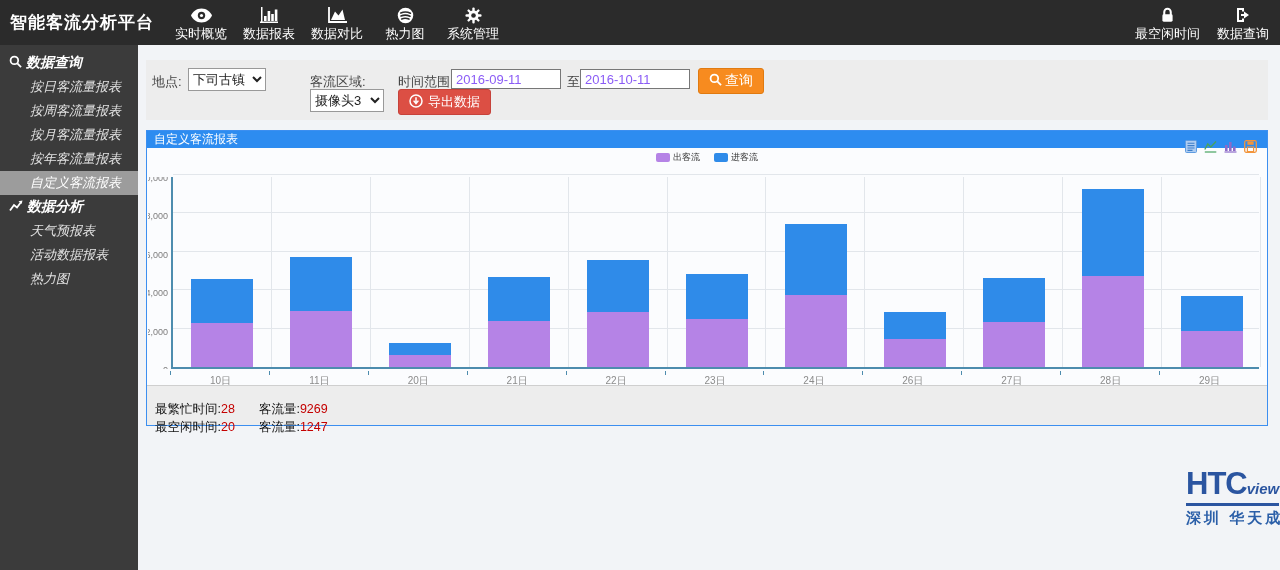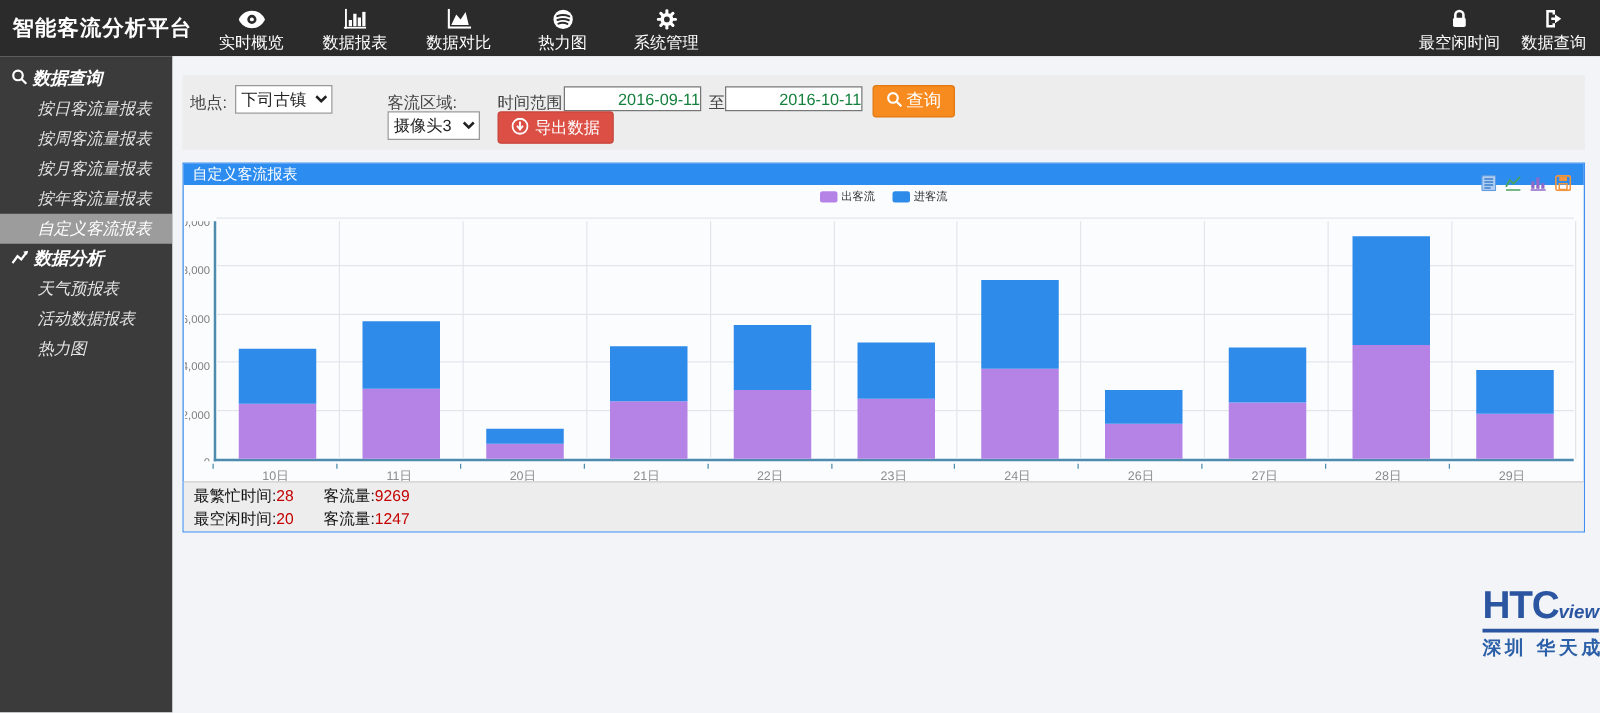--- a/index.html
+++ b/index.html
@@ -2,40 +2,40 @@
 <html><head>
 <meta charset="utf-8">
 <style>
   * { margin:0; padding:0; box-sizing:border-box; }
   html,body { width:1280px; height:570px; overflow:hidden; }
   body { position:relative; font-family:"Liberation Sans","DejaVu Sans",sans-serif; background:#f2f4f7; }
 
   
   .topnav { position:absolute; left:0; top:0; width:1280px; height:45px; background:#2b2b2b; display:flex; align-items:center; }
   .brand { color:#fff; font-size:17px; font-weight:bold; padding:0 18px 0 10px; letter-spacing:1px; }
-  .nav-items { display:flex; align-items:flex-start; gap:25px; }
+  .nav-items { display:flex; align-items:flex-start; gap:10px; }
   .nav-item { display:flex; flex-direction:column; align-items:center; justify-content:center; color:#fff; font-size:13px; min-width:58px; cursor:pointer; padding-top:3px; }
   .nav-item .ico { height:19px; display:flex; align-items:center; }
   .nav-spacer { flex:1; }
   .nav-right { display:flex; gap:14px; margin-right:8px; }
 
   
   .sidebar { position:absolute; left:0; top:45px; width:138px; height:525px; background:#3b3b3b; padding-top:6px;font-style:italic; }
   .side-header { height:24px; display:flex; align-items:center; gap:4px; padding-left:9px; color:#fff; font-size:14px; font-weight:bold; cursor:pointer; }
   .side-item { height:24px; line-height:24px; padding-left:30px; color:#e3e3e3; font-size:13px; cursor:pointer; white-space:nowrap; }
   .side-item.active { background:#9c9c9c; color:#fff; }
 
   
   .main { position:absolute; left:138px; top:45px; width:1142px; height:525px; background:#f2f4f7; }
 
   
   .filterbar { position:absolute; left:8px; top:15px; width:1122px; height:60px; background:#ededed; font-size:13px; color:#444; }
   .f-label { position:absolute; white-space:nowrap; }
   .f-select { position:absolute; height:23px; background:#fff; border:1px solid #999; font-size:13px; color:#222; font-family:inherit; }
-  .f-input { position:absolute; height:20px; width:110px; border:1px solid #777; background:#fff; font-size:13px; color:#15803d; padding-left:4px; font-family:inherit;text-align:right; }
+  .f-input { position:absolute; height:20px; width:110px; border:1px solid #777; background:#fff; font-size:13px; color:#8b5cf6; padding-left:4px; font-family:inherit; }
   .btn-query { position:absolute; left:552px; top:8px; height:26px; padding:0 10px; background:#f78b1f; border:1px solid #e07a10; border-radius:3px; color:#fff; font-size:14px; display:flex; align-items:center; gap:3px; cursor:pointer; font-family:inherit; }
   .btn-export { position:absolute; left:252px; top:29px; height:26px; padding:0 10px; background:#dc4f44; border:1px solid #c6423a; border-radius:3px; color:#fff; font-size:13px; display:flex; align-items:center; gap:5px; cursor:pointer; font-family:inherit; }
 
   
   .panel { position:absolute; left:8px; top:85px; width:1122px; height:296px; border:1px solid #3c8ff0; background:#fbfcfe; }
   .panel-header { height:17px; background:#2d8cf0; color:#fff; font-size:12px; line-height:17px; padding-left:7px; }
   .legend { position:absolute; left:0; top:20px; width:100%; display:flex; justify-content:center; gap:14px; }
   .legend-item { display:flex; align-items:center; gap:3px; cursor:pointer; }
   .legend-swatch { width:14px; height:9px; border-radius:2px; display:inline-block; }
   .legend-label { font-size:9px; color:#333; }
@@ -45,21 +45,21 @@
   .ylabels { position:absolute; left:1px; top:46px; width:21px; height:192px; overflow:hidden; }
   .y-label { position:absolute; right:1px; width:60px; text-align:right; font-size:9px; color:#7d7d7d; }
   .plot { position:absolute; left:24px; top:46px; width:1088px; height:192px; border-left:2px solid #4d8cae; border-bottom:2px solid #4d8cae; }
   .grid-h { position:absolute; left:0; right:0; height:1px; background:#e2e6eb; }
   .grid-v { position:absolute; top:0; bottom:0; width:1px; background:#e2e6eb; }
   .bar-seg { position:absolute; }
   .xlabels { position:absolute; left:24px; top:240px; width:1088px; height:15px; }
   .x-label { position:absolute; top:3px; text-align:center; font-size:10px; color:#8b8b8b; }
   .x-tick { position:absolute; top:0; width:1px; height:4px; background:#4d8cae; }
 
-  .stats { position:absolute; left:0; bottom:0; width:100%; height:40px; background:#ededed; border-top:1px solid #cfcfcf; padding:2px 8px; font-size:12.5px; color:#111;margin-top:17px; }
+  .stats { position:absolute; left:0; bottom:0; width:100%; height:40px; background:#ededed; border-top:1px solid #cfcfcf; padding:14px 8px; font-size:12.5px; color:#111;margin-top:17px; }
   .stats-row { line-height:18px; }
   .stat-val { color:#c40000; margin-right:24px; }
   .stat-val2 { color:#c40000; }
 
   
   .logo { position:absolute; left:1186px; top:466px; color:#2b55a0; white-space:nowrap; }
   .logo-line { border-bottom:3px solid #2b55a0; display:inline-block; padding-bottom:1px; }
   .logo-htc { font-size:31px; font-weight:bold; letter-spacing:-1px; }
   .logo-view { font-size:15px; font-weight:bold; font-style:italic; }
   .logo-caption { font-size:15px; font-weight:bold; letter-spacing:3px; margin-top:3px; color:#2b5fa8; }

